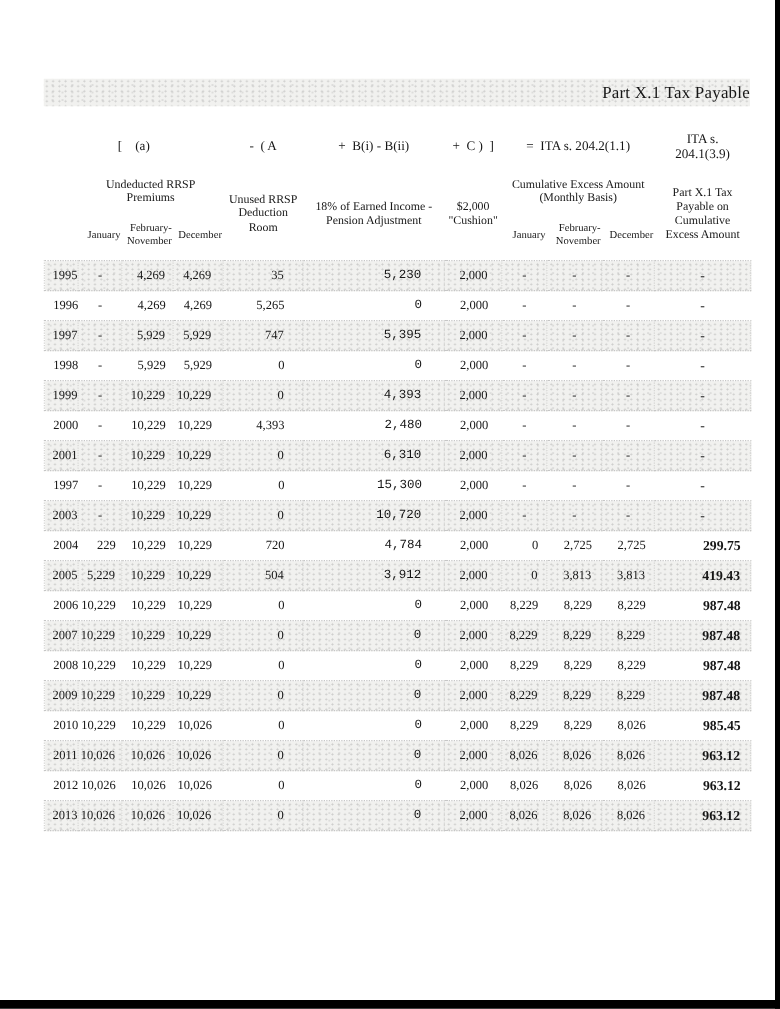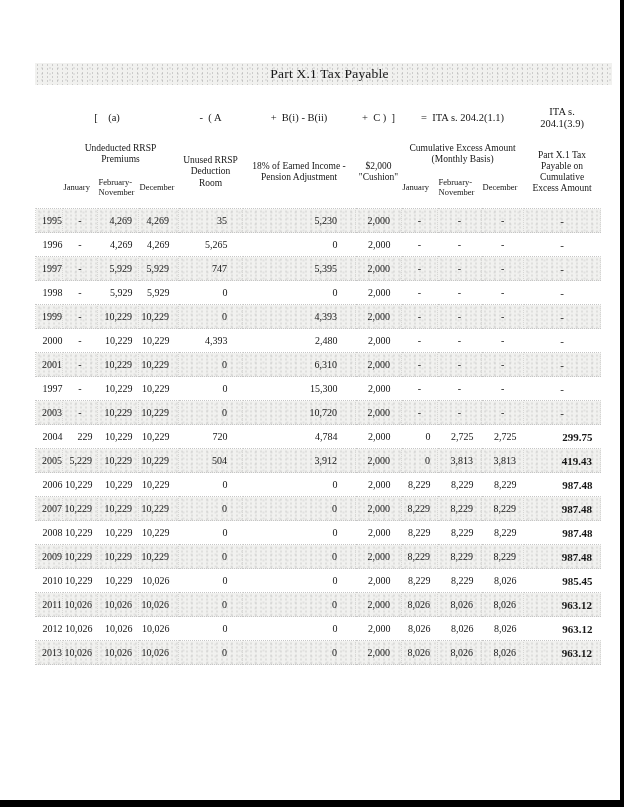--- a/index.html
+++ b/index.html
@@ -18,41 +18,41 @@
     background-color:#f1f1ef;
     background-image:
       radial-gradient(circle, rgba(120,120,120,0.30) 0.6px, transparent 1px),
       radial-gradient(circle, rgba(150,150,150,0.22) 0.6px, transparent 1.1px);
     background-size:5px 4px,8px 6px;
     background-position:0 0,3px 2px;
   }
 
   .title-band{
     position:absolute;left:35px;top:63px;width:565px;height:22px;
-    text-align:center;line-height:22px;font-size:13.5px;letter-spacing:0.2px;padding-left:12px;
+    text-align:right;line-height:22px;font-size:13.5px;letter-spacing:0.2px;
   }
 
   table.taxtable{
     position:absolute;left:35px;top:100px;width:565px;
     border-collapse:collapse;table-layout:fixed;
   }
   th{font-weight:normal;padding:0;}
   td{padding:0;}
 
   tr.formula-row th{
     height:36px;font-size:10.5px;text-align:center;vertical-align:middle;
     white-space:pre;line-height:1.1;
   }
   tr.group-row th{
     height:36px;font-size:9.5px;text-align:center;vertical-align:middle;
     line-height:1.18;padding:0 2px;
   }
   tr.group-row th[rowspan]{vertical-align:middle;}
   tr.sub-row th{
-    height:32px;font-size:8.5px;text-align:left;vertical-align:middle;
+    height:32px;font-size:8.5px;text-align:right;vertical-align:middle;
     line-height:1.15;padding:0 1px 4px 1px;
   }
 
   tbody tr{height:24px;}
   tbody td{
     font-size:10px;text-align:right;vertical-align:middle;
     white-space:nowrap;
   }
   tbody tr:nth-child(odd) td{
     background-color:#f1f1ef;
@@ -61,21 +61,21 @@
       radial-gradient(circle, rgba(150,150,150,0.22) 0.6px, transparent 1.1px);
     background-size:5px 4px,8px 6px;
     border-top:1px dotted #c6c6c6;border-bottom:1px dotted #c6c6c6;
     border-left:1px dotted #d6d6d4;border-right:1px dotted #d6d6d4;
   }
   td.year{text-align:right;padding-left:3px;}
   td.c2{padding-right:5px;}
   td.c3{padding-right:6px;}
   td.c4{padding-right:9px;}
   td.c5{padding-right:15px;}
-  td.c6{padding-right:18px;}
+  td.c6{padding-right:18px;font-family:Liberation Mono, monospace;}
   td.c7{padding-right:11px;}
   td.c8{padding-right:7px;}
   td.c9{padding-right:8px;}
   td.c10{padding-right:7px;}
   td.c11{padding-right:8px;font-weight:bold;font-size:11px;}
   td.dash{text-align:center;padding-right:0;font-weight:normal;}
 </style>
 </head>
 <body>
 

